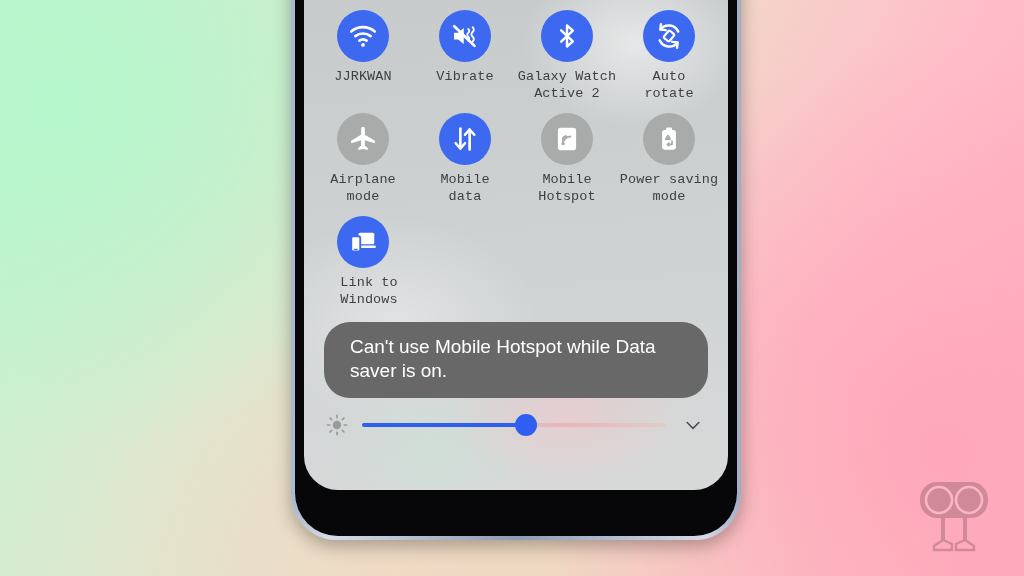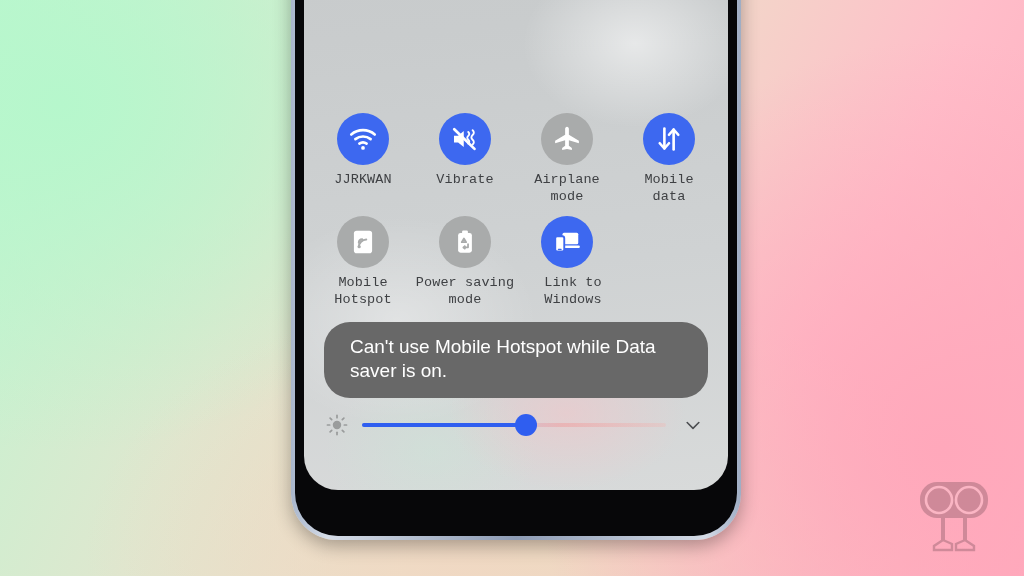--- a/index.html
+++ b/index.html
@@ -136,20 +136,42 @@
               <div class="qs-tile">
                 <div class="qs-circle on" style="background: rgb(61, 104, 240);">
                   <svg width="30" height="30" viewBox="0 0 24 24">
       <path d="M3.2 9.3h3.3L11 5.6v12.8L6.5 14.7H3.2z" fill="#ffffff"></path>
       <path d="M14.6 6.4c1.1 1 1.1 2.1 0 3.1s-1.1 2.1 0 3.1 1.1 2.1 0 3.1" fill="none" stroke="#ffffff" stroke-width="1.5" stroke-linecap="round"></path>
       <path d="M18.1 5c1.3 1.2 1.3 2.6 0 3.8s-1.3 2.6 0 3.8 1.3 2.6 0 3.8" fill="none" stroke="#ffffff" stroke-width="1.5" stroke-linecap="round"></path>
       <line x1="3.4" y1="4.2" x2="19.6" y2="19.9" stroke="#ffffff" stroke-width="2.2" stroke-linecap="round"></line>
     </svg>
                 </div>
                 <div class="qs-label" style="color: rgb(63, 65, 68);">Vibrate</div>
+              </div>
+              <div class="qs-tile">
+                <div class="qs-circle on" style="background: rgb(61, 104, 240);">
+                  <svg width="28" height="28" viewBox="0 0 24 24">
+      <path d="M7 7.2 17 16.6 12 21V3l5 4.4L7 16.8" fill="none" stroke="#ffffff" stroke-width="2.1" stroke-linejoin="round" stroke-linecap="round"></path>
+    </svg>
+                </div>
+                <div class="qs-label" style="color: rgb(63, 65, 68);">Galaxy Watch
+Active 2</div>
+              </div>
+              <div class="qs-tile">
+                <div class="qs-circle on" style="background: rgb(61, 104, 240);">
+                  <svg width="30" height="30" viewBox="0 0 24 24">
+      <path d="M19.4 8.5A8.4 8.4 0 0 0 5.3 6.6" fill="none" stroke="#ffffff" stroke-width="2" stroke-linecap="round"></path>
+      <path d="M4.6 15.5a8.4 8.4 0 0 0 14.1 1.9" fill="none" stroke="#ffffff" stroke-width="2" stroke-linecap="round"></path>
+      <polyline points="5.6,2.6 5.1,6.9 9.4,7.3" fill="none" stroke="#ffffff" stroke-width="2" stroke-linecap="round" stroke-linejoin="round"></polyline>
+      <polyline points="18.4,21.4 18.9,17.1 14.6,16.7" fill="none" stroke="#ffffff" stroke-width="2" stroke-linecap="round" stroke-linejoin="round"></polyline>
+      <rect x="9.1" y="8.3" width="5.8" height="7.4" rx="1.4" transform="rotate(40 12 12)" fill="none" stroke="#ffffff" stroke-width="1.8"></rect>
+    </svg>
+                </div>
+                <div class="qs-label" style="color: rgb(63, 65, 68);">Auto
+rotate</div>
               </div>
               <div class="qs-tile">
                 <div class="qs-circle off" style="background: rgb(169, 171, 171);">
                   <svg width="30" height="30" viewBox="0 0 24 24">
       <path d="M12 2.2c.85 0 1.5.8 1.5 1.8v4.6l8 4.7v2.1l-8-2.4v4.3l2.4 1.8v1.6L12 19.9l-3.9.8v-1.6l2.4-1.8v-4.3l-8 2.4v-2.1l8-4.7V4c0-1 .65-1.8 1.5-1.8z" fill="#ffffff"></path>
     </svg>
                 </div>
                 <div class="qs-label" style="color: rgb(63, 65, 68);">Airplane
 mode</div>
               </div>

